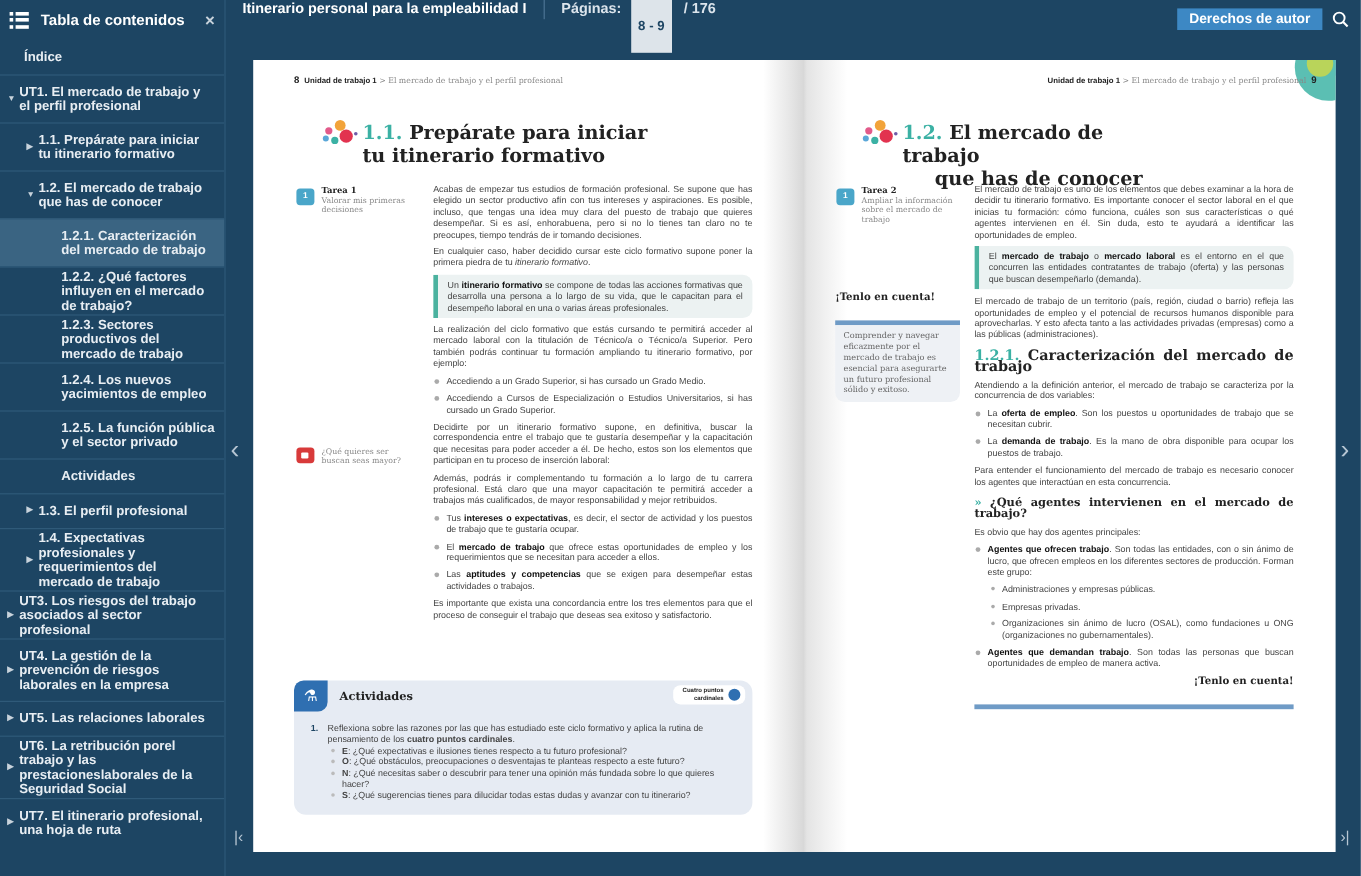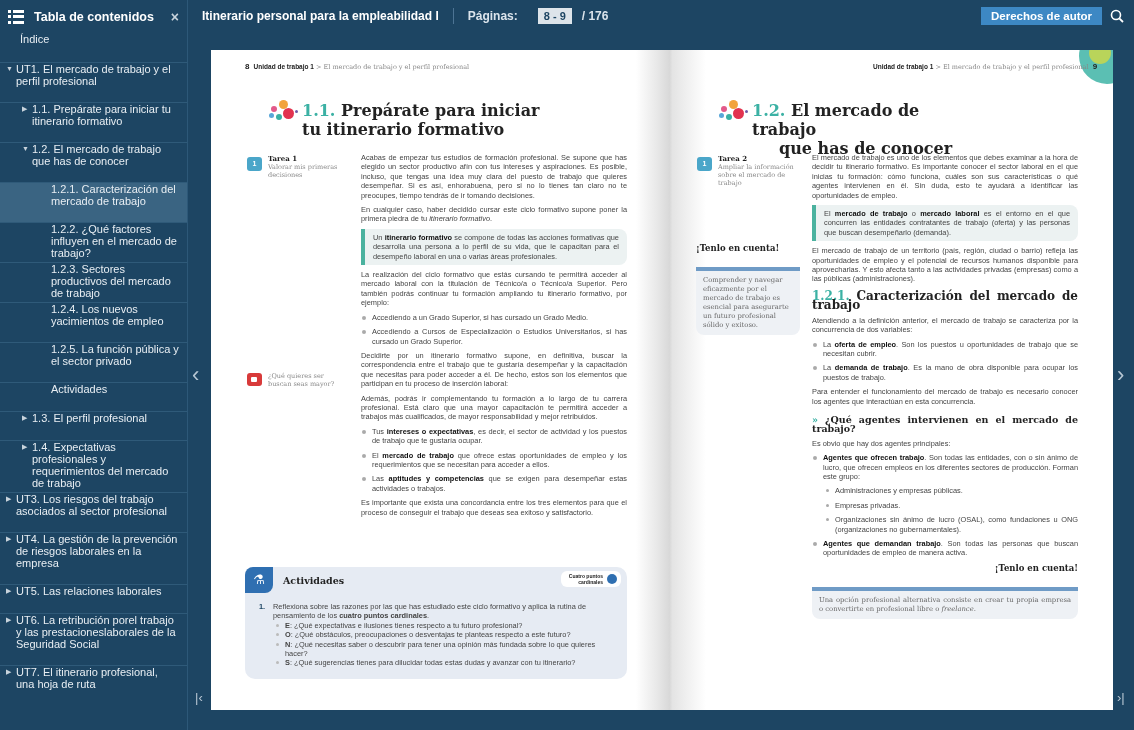--- a/index.html
+++ b/index.html
@@ -3,28 +3,28 @@
 <meta charset="utf-8">
 <style>
 *{box-sizing:border-box;margin:0;padding:0}
 body{width:1134px;height:730px;overflow:hidden;background:#1d4563;font-family:"Liberation Sans",sans-serif;position:relative}
 .sidebar{position:absolute;left:0;top:0;width:188px;height:730px;background:#1d4563;border-right:1px solid #2d5878;overflow:hidden}
 .sb-head{height:33px;display:flex;align-items:center;padding:0 8px;color:#fff;font-weight:bold;font-size:12.5px}
 .sb-head .menu{width:16px;height:14px;margin-right:10px;display:flex;flex-direction:column;justify-content:space-between}
 .sb-head .menu span{display:flex;gap:2px}
 .sb-head .menu i{display:block;height:3px;background:#fff}
 .sb-head .close{margin-left:auto;font-size:14px;color:#c8d3dc;cursor:pointer}
-.toc-item{border-top:1px solid #2f5a79;color:#e8eef3;font-size:11px;font-weight:normal;line-height:12px;display:flex;align-items:flex-start;cursor:pointer}
+.toc-item{border-top:1px solid #2f5a79;color:#e8eef3;font-size:11px;font-weight:bold;line-height:12px;display:flex;align-items:center;cursor:pointer}
 .toc-item .caret{width:10px;font-size:7px;color:#c8d3dc;flex:none}
 .toc-item.active{background:#3a6482}
-.topbar{position:absolute;left:188px;top:0;right:5px;height:32px;display:flex;align-items:center;color:#fff;font-size:12px}
+.topbar{position:absolute;left:188px;top:0;right:5px;height:32px;display:flex;align-items:flex-start;color:#fff;font-size:12px}
 .topbar .title{font-weight:bold;margin-left:14px}
 .topbar .sep{width:1px;height:16px;background:#4d7494;margin:0 14px}
 .topbar .pglabel{font-weight:bold;color:#dbe4ec}
-.topbar .pgbox{background:#dde4ea;color:#1d4563;font-weight:bold;padding:2px 6px;margin:0 10px 0 20px;font-size:11px}
+.topbar .pgbox{background:#dde4ea;color:#1d4563;font-weight:bold;padding:16px 6px;margin:0 10px 0 8px;font-size:11px}
 .topbar .total{font-weight:bold;color:#dbe4ec}
 .rights{position:absolute;right:32px;top:7px;background:#3d88c4;color:#fff;font-weight:bold;font-size:11.5px;padding:3px 10px}
 .search{position:absolute;right:10px;top:9px;width:14px;height:14px}
 .book{position:absolute;left:211px;top:50px;width:902px;height:660px;background:#fff;overflow:hidden}
 .gutter{position:absolute;left:425px;top:0;width:70px;height:100%;background:linear-gradient(90deg,#fff 0%,#e8e8e8 30%,#d8d8d8 48%,#e4e4e4 52%,#f4f4f4 80%,#fff 100%)}
 .navarrow{position:absolute;color:#b7c6d3;font-size:22px;cursor:pointer}
 .navarrow.first{font-size:13px}
 .runhead{position:absolute;top:12px;font-size:6.5px;color:#888;font-family:"DejaVu Serif",serif}
 .runhead b{font-family:"Liberation Sans",sans-serif;color:#222;font-size:6.5px}
 .runhead .num{font-weight:bold;color:#222;font-size:8px;font-family:"Liberation Sans",sans-serif}
@@ -195,21 +195,21 @@
   <div class="tico" style="left:36px;top:107px">1</div>
   <div class="tarea" style="left:57px;top:105px;width:80px">
     <b>Tarea 1</b><br><span>Valorar mis primeras decisiones</span>
   </div>
   <div class="vid" style="left:36px;top:323px"></div>
   <div class="tarea" style="left:57px;top:322px;width:72px">¿Qué quieres ser buscan seas mayor?</div>
 
   <div class="txt" style="left:150px;top:103px;width:266px">
     <p>Acabas de empezar tus estudios de formación profesional. Se supone que has elegido un sector productivo afín con tus intereses y aspiraciones. Es posible, incluso, que tengas una idea muy clara del puesto de trabajo que quieres desempeñar. Si es así, enhorabuena, pero si no lo tienes tan claro no te preocupes, tiempo tendrás de ir tomando decisiones.</p>
     <p><span>En cualquier caso, haber decidido cursar este ciclo formativo supone poner la primera piedra de tu </span><i>itinerario formativo</i>.</p>
-    <div class="defbox"><span>Un </span><b>itinerario formativo</b><span> se compone de todas las acciones formativas que desarrolla una persona a lo perfil de su vida, que le capacitan para el desempeño laboral en una o varias áreas profesionales.</span></div>
+    <div class="defbox"><span>Un </span><b>itinerario formativo</b><span> se compone de todas las acciones formativas que desarrolla una persona a lo largo de su vida, que le capacitan para el desempeño laboral en una o varias áreas profesionales.</span></div>
     <p>La realización del ciclo formativo que estás cursando te permitirá acceder al mercado laboral con la titulación de Técnico/a o Técnico/a Superior. Pero también podrás continuar tu formación ampliando tu itinerario formativo, por ejemplo:</p>
     <ul>
       <li>Accediendo a un Grado Superior, si has cursado un Grado Medio.</li>
       <li>Accediendo a Cursos de Especialización o Estudios Universitarios, si has cursado un Grado Superior.</li>
     </ul>
     <p>Decidirte por un itinerario formativo supone, en definitiva, buscar la correspondencia entre el trabajo que te gustaría desempeñar y la capacitación que necesitas para poder acceder a él. De hecho, estos son los elementos que participan en tu proceso de inserción laboral:</p>
     <p>Además, podrás ir complementando tu formación a lo largo de tu carrera profesional. Está claro que una mayor capacitación te permitirá acceder a trabajos más cualificados, de mayor responsabilidad y mejor retribuidos.</p>
     <ul>
       <li><span>Tus </span><b>intereses o expectativas</b><span>, es decir, el sector de actividad y los puestos de trabajo que te gustaría ocupar.</span></li>
       <li><span>El </span><b>mercado de trabajo</b><span> que ofrece estas oportunidades de empleo y los requerimientos que se necesitan para acceder a ellos.</span></li>
@@ -270,16 +270,15 @@
     <p>Es obvio que hay dos agentes principales:</p>
     <ul>
       <li><b>Agentes que ofrecen trabajo</b><span>. Son todas las entidades, con o sin ánimo de lucro, que ofrecen empleos en los diferentes sectores de producción. Forman este grupo:</span></li>
       <li class="sub">Administraciones y empresas públicas.</li>
       <li class="sub">Empresas privadas.</li>
       <li class="sub">Organizaciones sin ánimo de lucro (OSAL), como fundaciones u ONG (organizaciones no gubernamentales).</li>
       <li><b>Agentes que demandan trabajo</b><span>. Son todas las personas que buscan oportunidades de empleo de manera activa.</span></li>
     </ul>
     <div class="side-note" style="position:relative;margin-top:6px">
       <div class="ttl" style="text-align:right">¡Tenlo en cuenta!</div>
-      <div class="body"><span>Una opción profesional alternativa consiste en crear tu propia empresa o convertirte en profesional libre o </span><i>freelance</i><span>.</span></div>
     </div>
   </div>
 </div>
 
 </body></html>

